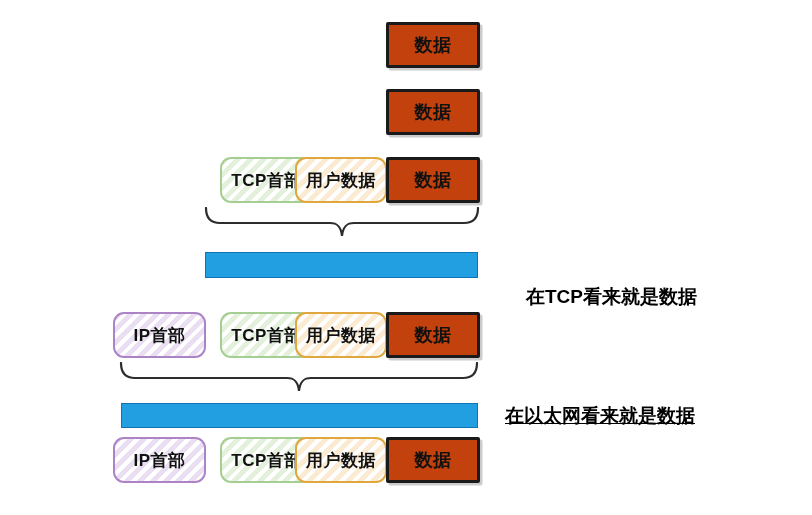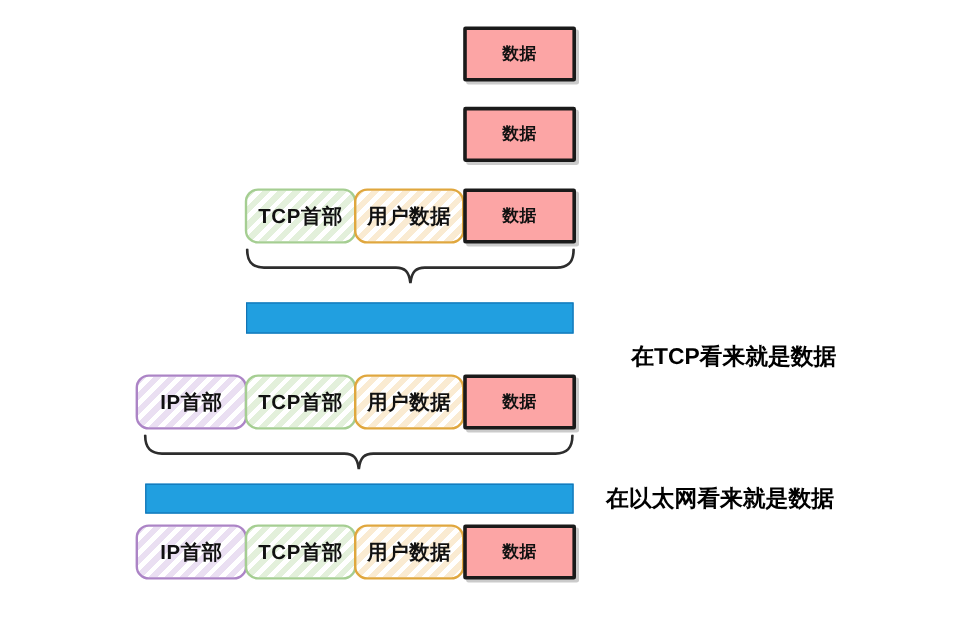--- a/index.html
+++ b/index.html
@@ -40,28 +40,28 @@
     background:repeating-linear-gradient(135deg,var(--ip-fill) 0 5px,#ffffff 5px 9px);
   }
   .seg.eth{
     border-color:var(--eth-border);
     background:repeating-linear-gradient(135deg,var(--eth-fill) 0 5px,#ffffff 5px 9px);
     font-size:16px;
   }
   .seg.data{
     border:3px solid var(--data-border);
     border-radius:2px;
-    background:#fca5a5;
+    background:#c2410c;
     box-shadow:2.5px 2.5px 0 rgba(140,140,140,0.45);
-    font-size:14px;
+    font-size:18px;
   }
   
   .col-a{left:21px;width:93px;}
   .col-b{left:113px;width:93px;}
-  .col-c{left:204px;width:93px;}
+  .col-c{left:220px;width:93px;}
   .col-d{left:295px;width:92px;}
   .col-e{left:386px;width:94px;}
   
   .row-1{top:22px;}
   .row-2{top:89px;}
   .row-3{top:157px;}
   .row-4{top:312px;}
   .row-5{top:437px;}
   .brace{position:absolute;}
   .viewbar{
@@ -72,21 +72,21 @@
   }
   .viewbar.bar-1{left:205px;top:252px;width:273px;height:26px;}
   .viewbar.bar-2{left:121px;top:403px;width:357px;height:25px;}
   .view-label{
     position:absolute;
     display:flex;align-items:center;
     font-weight:bold;font-size:19px;color:#000000;
     white-space:nowrap;
   }
   .view-label.lbl-1{left:526px;top:252px;height:26px;margin-top:32px;}
-  .view-label.lbl-2{left:505px;top:403px;height:25px;}
+  .view-label.lbl-2{left:505px;top:403px;height:25px;text-decoration:underline;}
 </style>
 </head>
 <body>
 
 <div id="stage">
 
   <div class="seg data col-e row-1">数据</div>
 
   <div class="seg data col-e row-2">数据</div>
 

